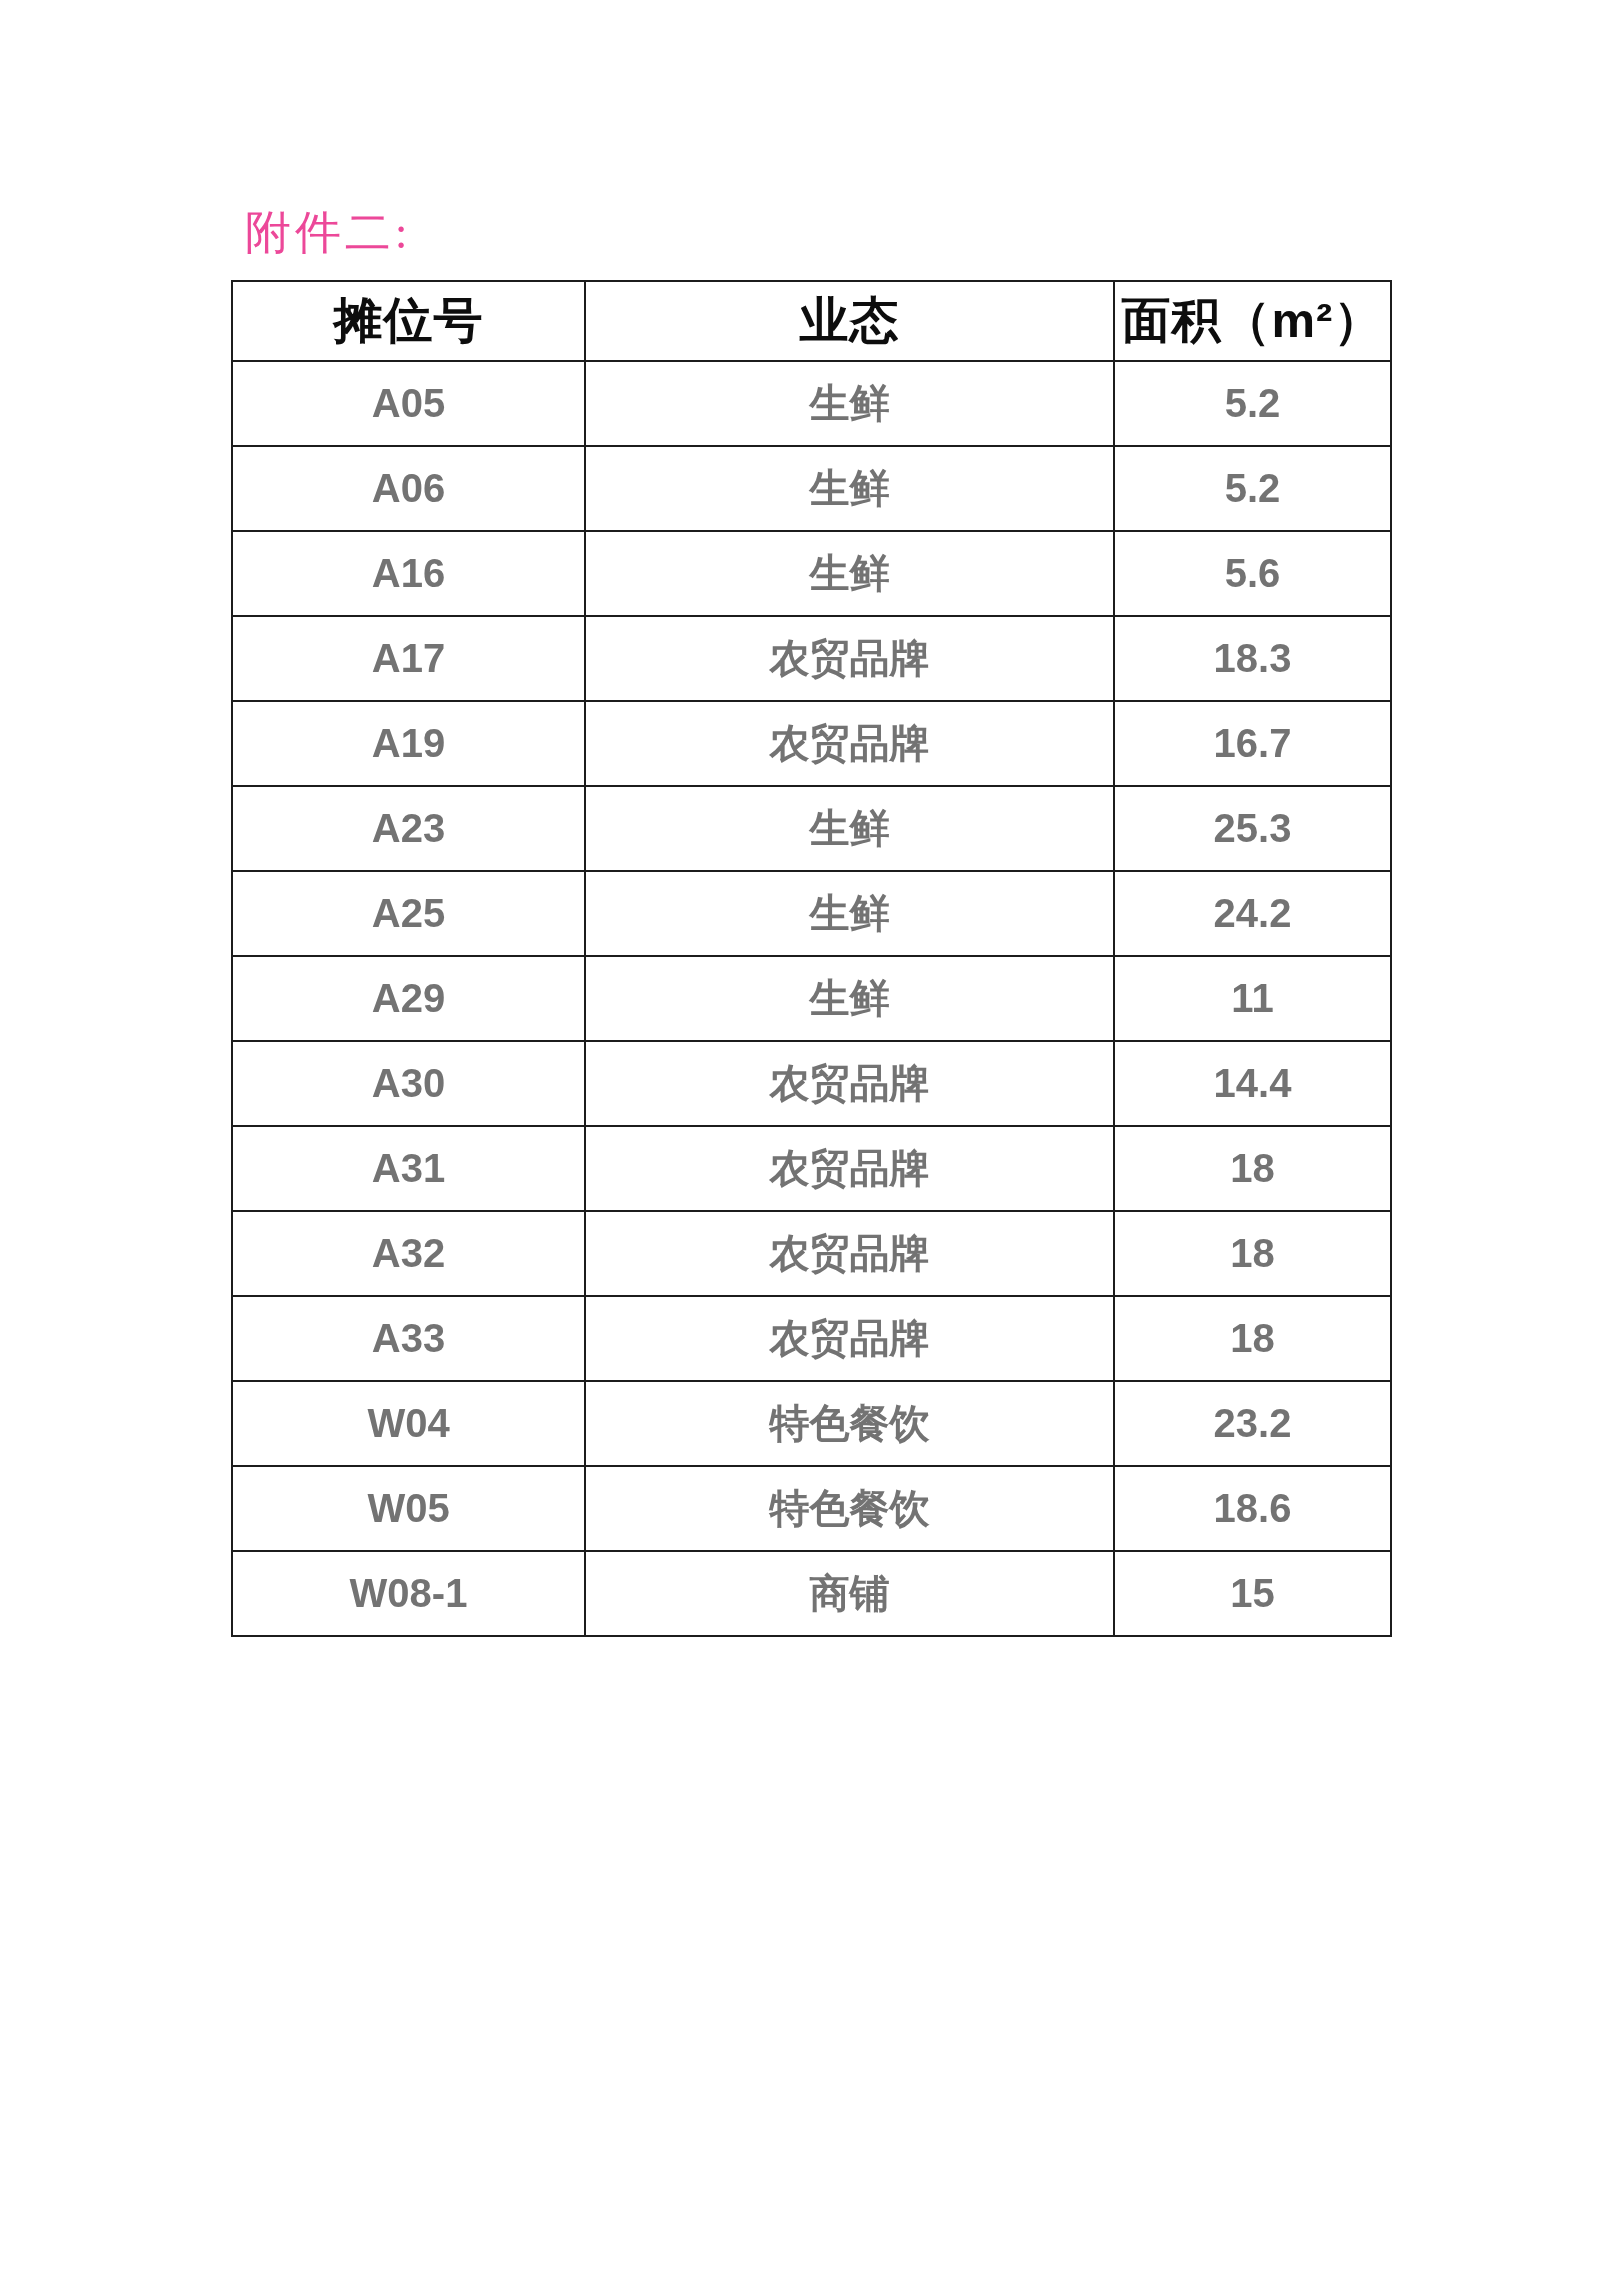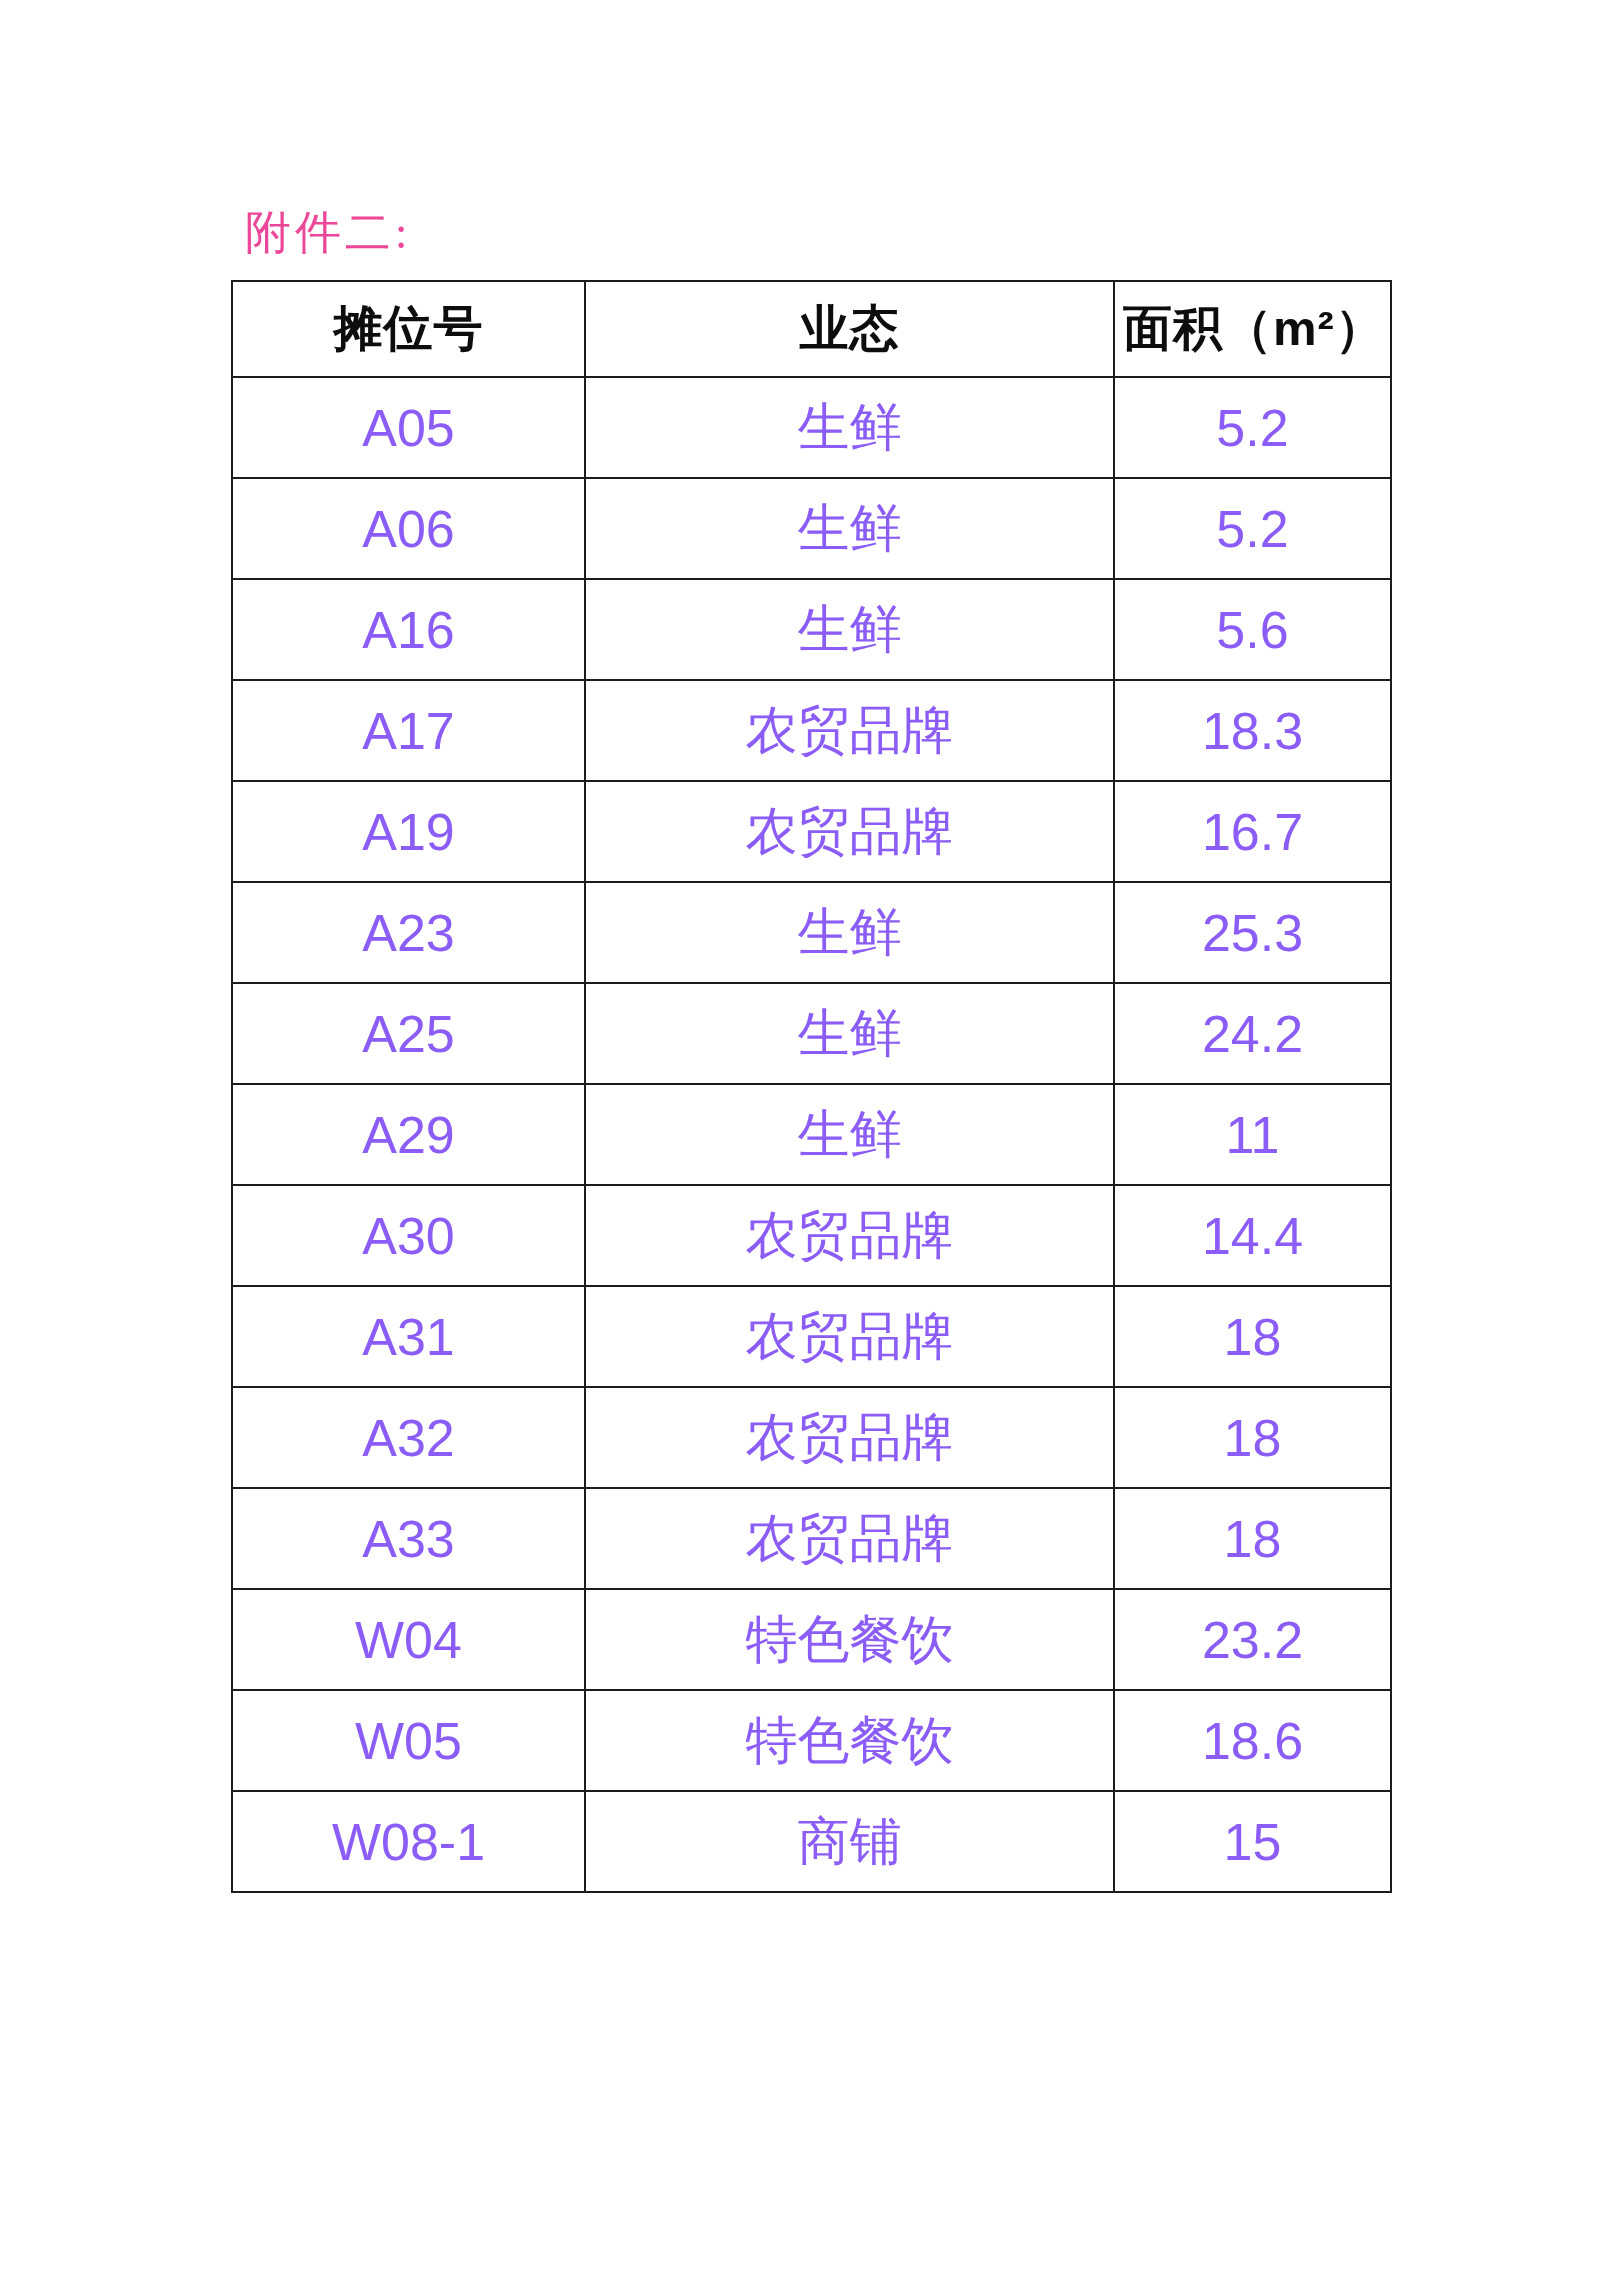--- a/index.html
+++ b/index.html
@@ -38,37 +38,37 @@
     border-collapse: collapse;
     table-layout: fixed;
   }
   .stall-table col.c1 { width: 353px; }
   .stall-table col.c2 { width: 529px; }
   .stall-table col.c3 { width: 277px; }
   .stall-table th, .stall-table td {
     border: 2.9px solid #1c1c1c;
     text-align: center;
     vertical-align: middle;
-    padding: 8px;
+    padding: 0;
     overflow: hidden;
     white-space: nowrap;
     margin-top: 32px;
   }
   .stall-table th {
     height: 78px;
     font-size: 49px;
     font-weight: 700;
     color: #0d0d0d;
     letter-spacing: 1px;
   }
   .stall-table td {
     height: 83px;
-    font-size: 52px;
-    font-weight: 400;
-    color: #8b5cf6;
+    font-size: 40px;
+    font-weight: 700;
+    color: #737373;
   }
 </style>
 </head>
 <body>
 
 <div class="page">
 
   <div class="doc-title">附件二:</div>
 
   <table class="stall-table">

